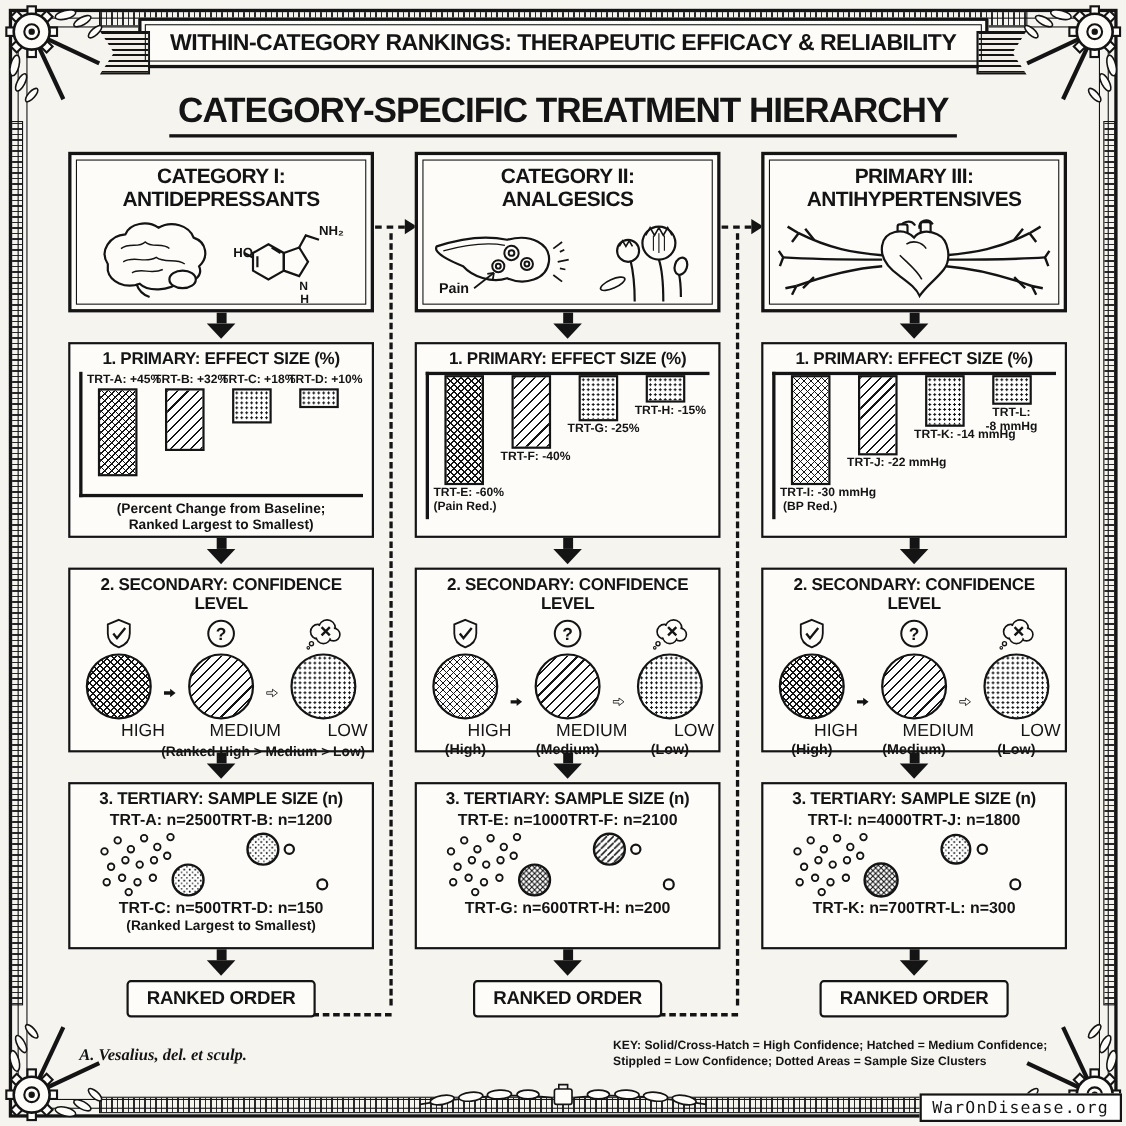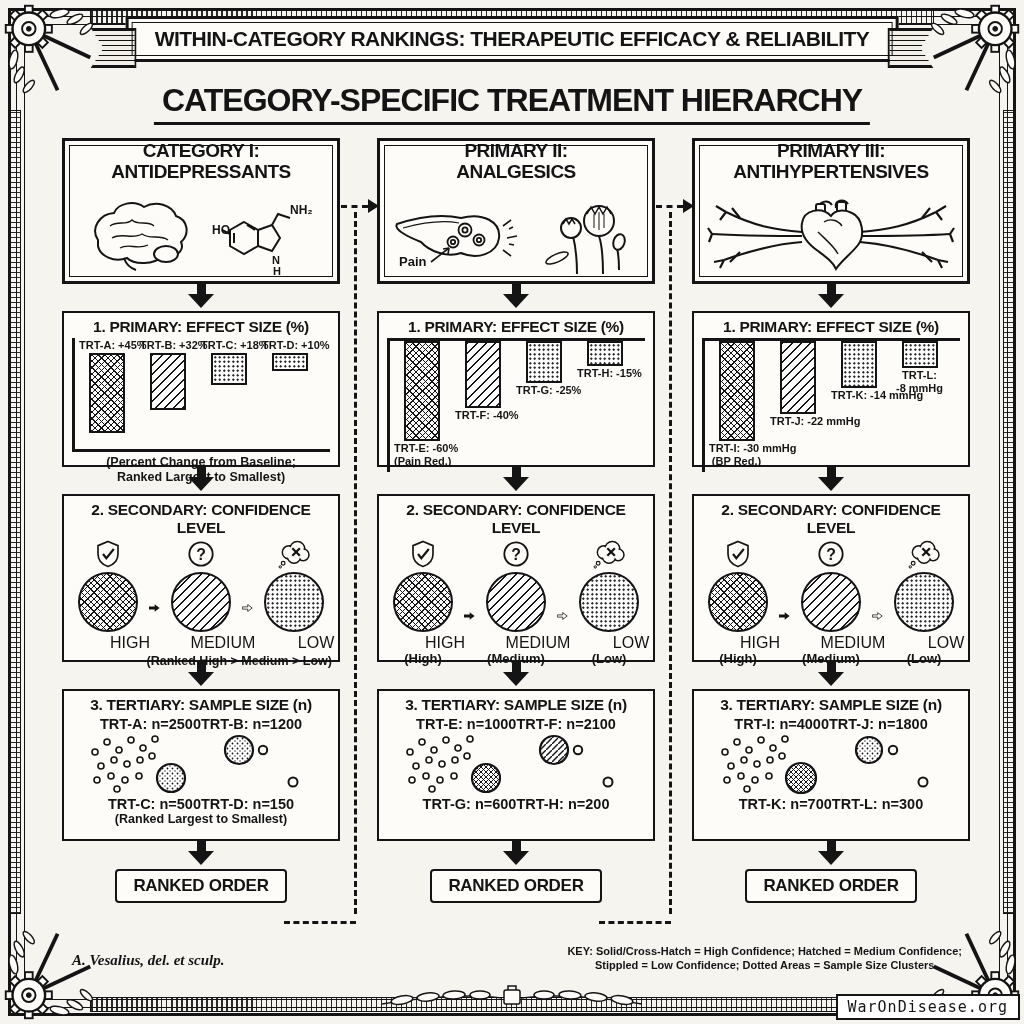--- a/index.html
+++ b/index.html
@@ -23,25 +23,25 @@
   .banner-text{font-size:21px;font-weight:bold;letter-spacing:-0.5px;}
   .banner::before,.banner::after{content:"";position:absolute;top:9px;width:42px;height:36px;background:repeating-linear-gradient(0deg,#141414 0 1.5px,#f1efe8 1.5px 5px);border:2px solid #141414;z-index:-1;}
   .banner::before{left:-38px;clip-path:polygon(100% 0,0 0,28% 50%,0 100%,100% 100%);}
   .banner::after{right:-38px;clip-path:polygon(0 0,100% 0,72% 50%,100% 100%,0 100%);}
   .page-title{position:absolute;left:50%;top:82px;transform:translateX(-50%);font-size:32px;font-weight:bold;letter-spacing:-1px;border-bottom:3.5px solid #141414;padding:0 8px 3px;white-space:nowrap;z-index:2;}
   
   .col{position:absolute;top:138px;width:278px;display:flex;flex-direction:column;align-items:center;z-index:3;}
   .col1{left:62px;} .col2{left:377px;} .col3{left:692px;}
   .hbox{width:100%;height:146px;background:#fdfcf9;border:3px solid #141414;box-sizing:border-box;position:relative;}
   .hbox::before{content:"";position:absolute;inset:4px;border:1.5px solid #141414;pointer-events:none;}
-  .hbox-title{text-align:center;font-weight:bold;font-size:19px;letter-spacing:-0.5px;line-height:1.1;position:relative;z-index:1;}
+  .hbox-title{text-align:center;font-weight:bold;font-size:19px;letter-spacing:-0.5px;line-height:1.1;margin-top:10px;position:relative;z-index:1;}
   .hbox-art{position:absolute;left:10px;right:10px;bottom:6px;top:56px;display:flex;align-items:center;justify-content:center;}
   .vbox{width:100%;background:#fdfcf9;border:2.5px solid #141414;box-sizing:border-box;padding:5px 6px;}
   .vbox-heading{text-align:center;font-weight:bold;font-size:15.5px;letter-spacing:-0.3px;margin-bottom:2px;}
-  .pbox{height:156px;} .sbox{height:168px;} .tbox{height:152px;}
+  .pbox{height:178px;} .sbox{height:168px;} .tbox{height:152px;}
   
   .arrow-wrap{height:27px;display:flex;flex-direction:column;align-items:center;justify-content:flex-start;}
   .da-stem{width:9px;height:10px;background:#141414;}
   .da-head{width:0;height:0;border-left:13px solid transparent;border-right:13px solid transparent;border-top:14px solid #141414;}
   
   .chart{margin:0 2px;}
   .bars{display:flex;gap:6px;padding:0 4px;box-sizing:border-box;}
   .bars.up{height:114px;border-left:3px solid #141414;border-bottom:3px solid #141414;align-items:stretch;}
   .bars.down{height:134px;border-left:3px solid #141414;border-top:3px solid #141414;align-items:stretch;}
   .barcol{width:55px;flex:none;display:flex;flex-direction:column;}
@@ -72,21 +72,21 @@
   .t-caption{text-align:center;font-weight:bold;font-size:12.5px;}
   .t-caption:empty{display:none;}
   
   .ranked{margin-top:1px;background:#fdfcf9;border:2.5px solid #141414;border-radius:4px;padding:5px 16px;font-size:17px;font-weight:bold;letter-spacing:-0.3px;white-space:nowrap;}
   
   .dash-h{position:absolute;border-top:3px dashed #141414;z-index:2;}
   .dash-v{position:absolute;border-left:3px dashed #141414;z-index:2;}
   .dash-head{position:absolute;width:0;height:0;border-left:11px solid #141414;border-top:7px solid transparent;border-bottom:7px solid transparent;z-index:2;}
   
   .attribution{position:absolute;left:72px;top:952px;font-family:"Liberation Serif",serif;font-style:italic;font-weight:bold;font-size:15px;z-index:4;}
-  .key{position:absolute;right:62px;top:944px;text-align:center;font-size:11px;font-weight:bold;line-height:1.3;z-index:4;}
+  .key{position:absolute;right:72px;top:944px;text-align:left;font-size:11px;font-weight:bold;line-height:1.3;z-index:4;}
   .watermark{position:absolute;right:4px;bottom:4px;background:#fff;border:2px solid #141414;padding:2px 10px;font-family:"DejaVu Sans Mono",monospace;font-size:15px;letter-spacing:1px;z-index:8;}
   .bottom-orn{position:absolute;left:50%;bottom:6px;transform:translateX(-50%);z-index:6;}
   svg text{font-family:"Liberation Sans",sans-serif;}
 </style>
 </head>
 <body>
 
 <div id="stage">
 
   <svg width="0" height="0" style="position:absolute">
@@ -405,21 +405,21 @@
     <div class="arrow-wrap">
         <div class="da-stem"></div>
         <div class="da-head"></div>
       </div>
     <div class="ranked">RANKED ORDER</div>
   </div>
 
   <div class="col col2">
     <div class="hbox">
       <div class="hbox-title">
-        <div>PRIMARY II:</div>
+        <div>CATEGORY II:</div>
         <div>ANALGESICS</div>
       </div>
       <div class="hbox-art">
         <svg width="250" height="80" viewBox="0 0 250 80">
           <path d="M6 28 C30 20 52 18 70 22 C92 16 110 26 108 42 C106 58 86 64 70 57 C56 62 38 55 30 46 C20 42 2 34 6 28 Z" fill="#fdfcf9" stroke="#141414" stroke-width="2"></path>
           <path d="M12 32 C34 26 52 24 68 27" fill="none" stroke="#141414" stroke-width="1.2"></path>
           <g fill="#fdfcf9" stroke="#141414" stroke-width="1.8">
             <circle cx="74" cy="34" r="6.5"></circle>
               <circle cx="74" cy="34" r="2.6"></circle>
             <circle cx="88" cy="44" r="5.5"></circle>

